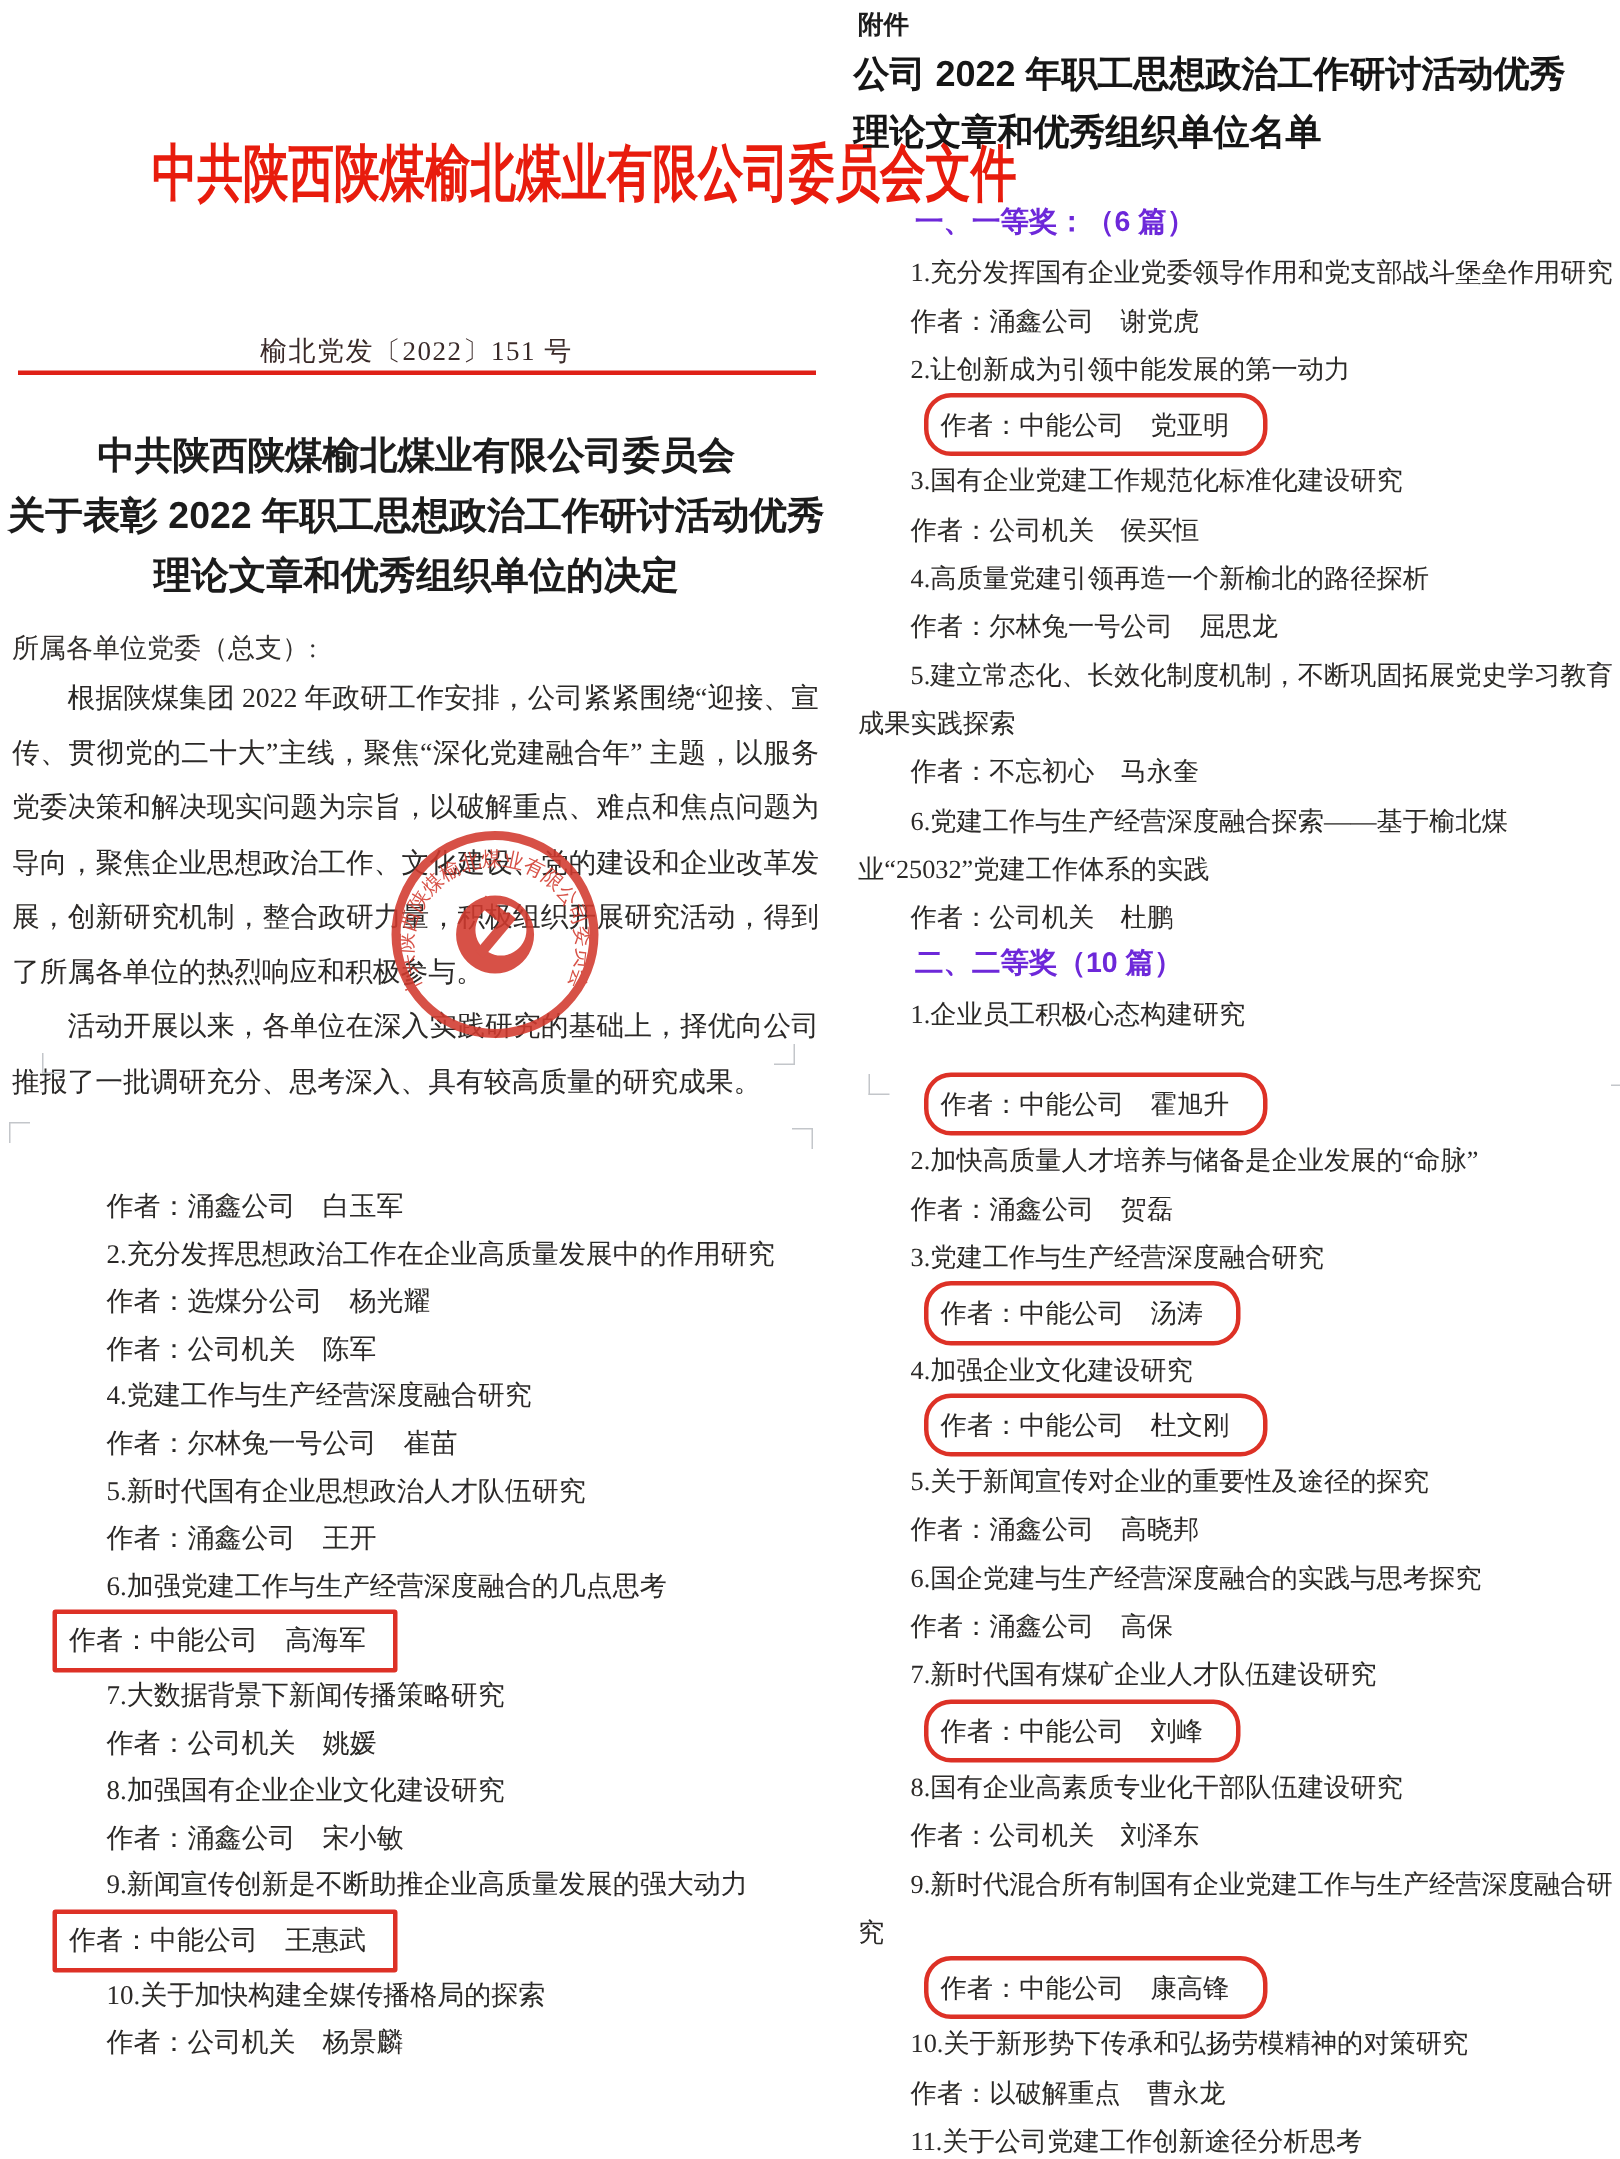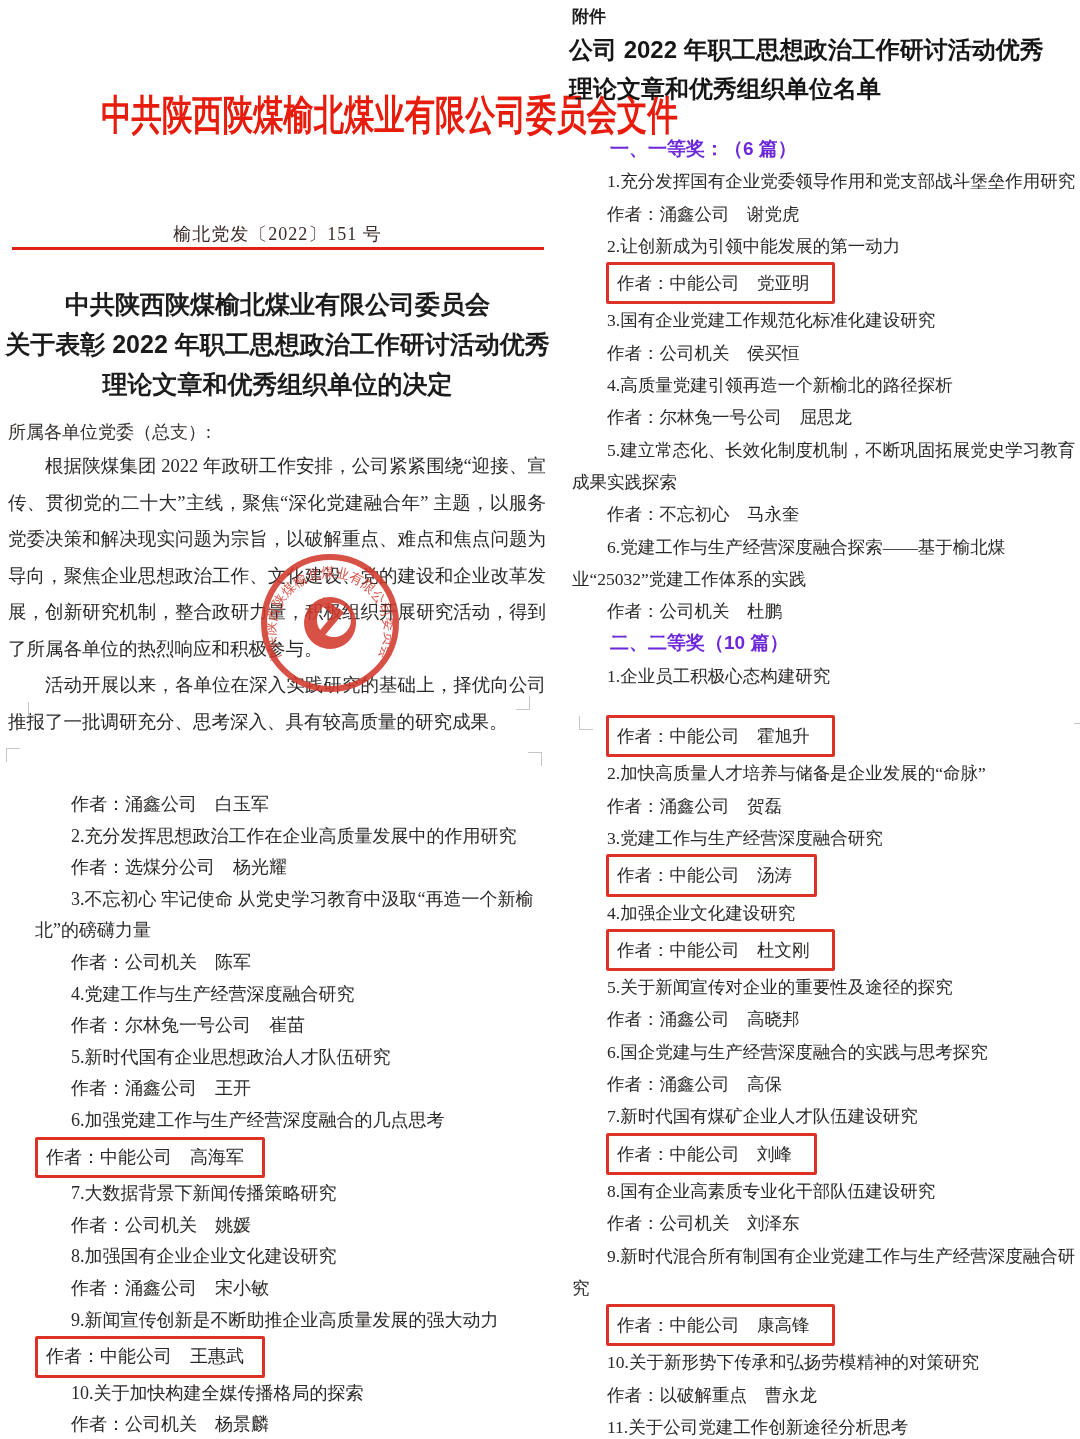--- a/index.html
+++ b/index.html
@@ -53,21 +53,21 @@
     text-indent:2em;font-family:"Liberation Sans","DejaVu Sans",sans-serif;
     font-weight:700;font-size:19px;color:#6d28d9;
   }
   .t-gap{height:23px;position:relative;}
   .boxed{
     text-indent:0;width:fit-content;
     border:3px solid #dd3126;border-radius:2px;
     padding:2px 18px 2px 8px;
     margin:-5px 0 -5px 20px;
   }
-  #list-right .boxed{margin-left:34px;padding-right:22px;}
+  #list-right .boxed{margin-left:44px;padding-right:22px;border-radius:18px;}
 
   
   .attachment-label{position:absolute;top:5px;left:3px;
     font-family:"Liberation Sans","DejaVu Sans",sans-serif;
     font-weight:700;font-size:17px;color:#1d1d1d;}
   .appendix-title{
     position:absolute;top:30px;left:0;width:525px;text-align:left;
     font-family:"Liberation Sans","DejaVu Sans",sans-serif;
     font-weight:700;font-size:24px;line-height:39px;color:#161616;
   }
@@ -115,21 +115,20 @@
   <div class="mark m-bl" style="left:28px;top:702px;"></div>
   <div class="mark m-br" style="left:516px;top:696px;"></div>
   <div class="mark m-tl" style="left:6px;top:748px;"></div>
   <div class="mark m-tr" style="left:528px;top:752px;"></div>
 
   <div class="list" id="list-left">
 
   <p class="t-author">作者：涌鑫公司　白玉军</p>
       <p class="t-item">2.充分发挥思想政治工作在企业高质量发展中的作用研究</p>
       <p class="t-author">作者：选煤分公司　杨光耀</p>
-      <p class="t-item">3.不忘初心 牢记使命 从党史学习教育中汲取“再造一个新榆北”的磅礴力量</p>
       <p class="t-author">作者：公司机关　陈军</p>
       <p class="t-item">4.党建工作与生产经营深度融合研究</p>
       <p class="t-author">作者：尔林兔一号公司　崔苗</p>
       <p class="t-item">5.新时代国有企业思想政治人才队伍研究</p>
       <p class="t-author">作者：涌鑫公司　王开</p>
       <p class="t-item">6.加强党建工作与生产经营深度融合的几点思考</p>
       <p class="t-author boxed">作者：中能公司　高海军</p>
       <p class="t-item">7.大数据背景下新闻传播策略研究</p>
       <p class="t-author">作者：公司机关　姚媛</p>
       <p class="t-item">8.加强国有企业企业文化建设研究</p>

